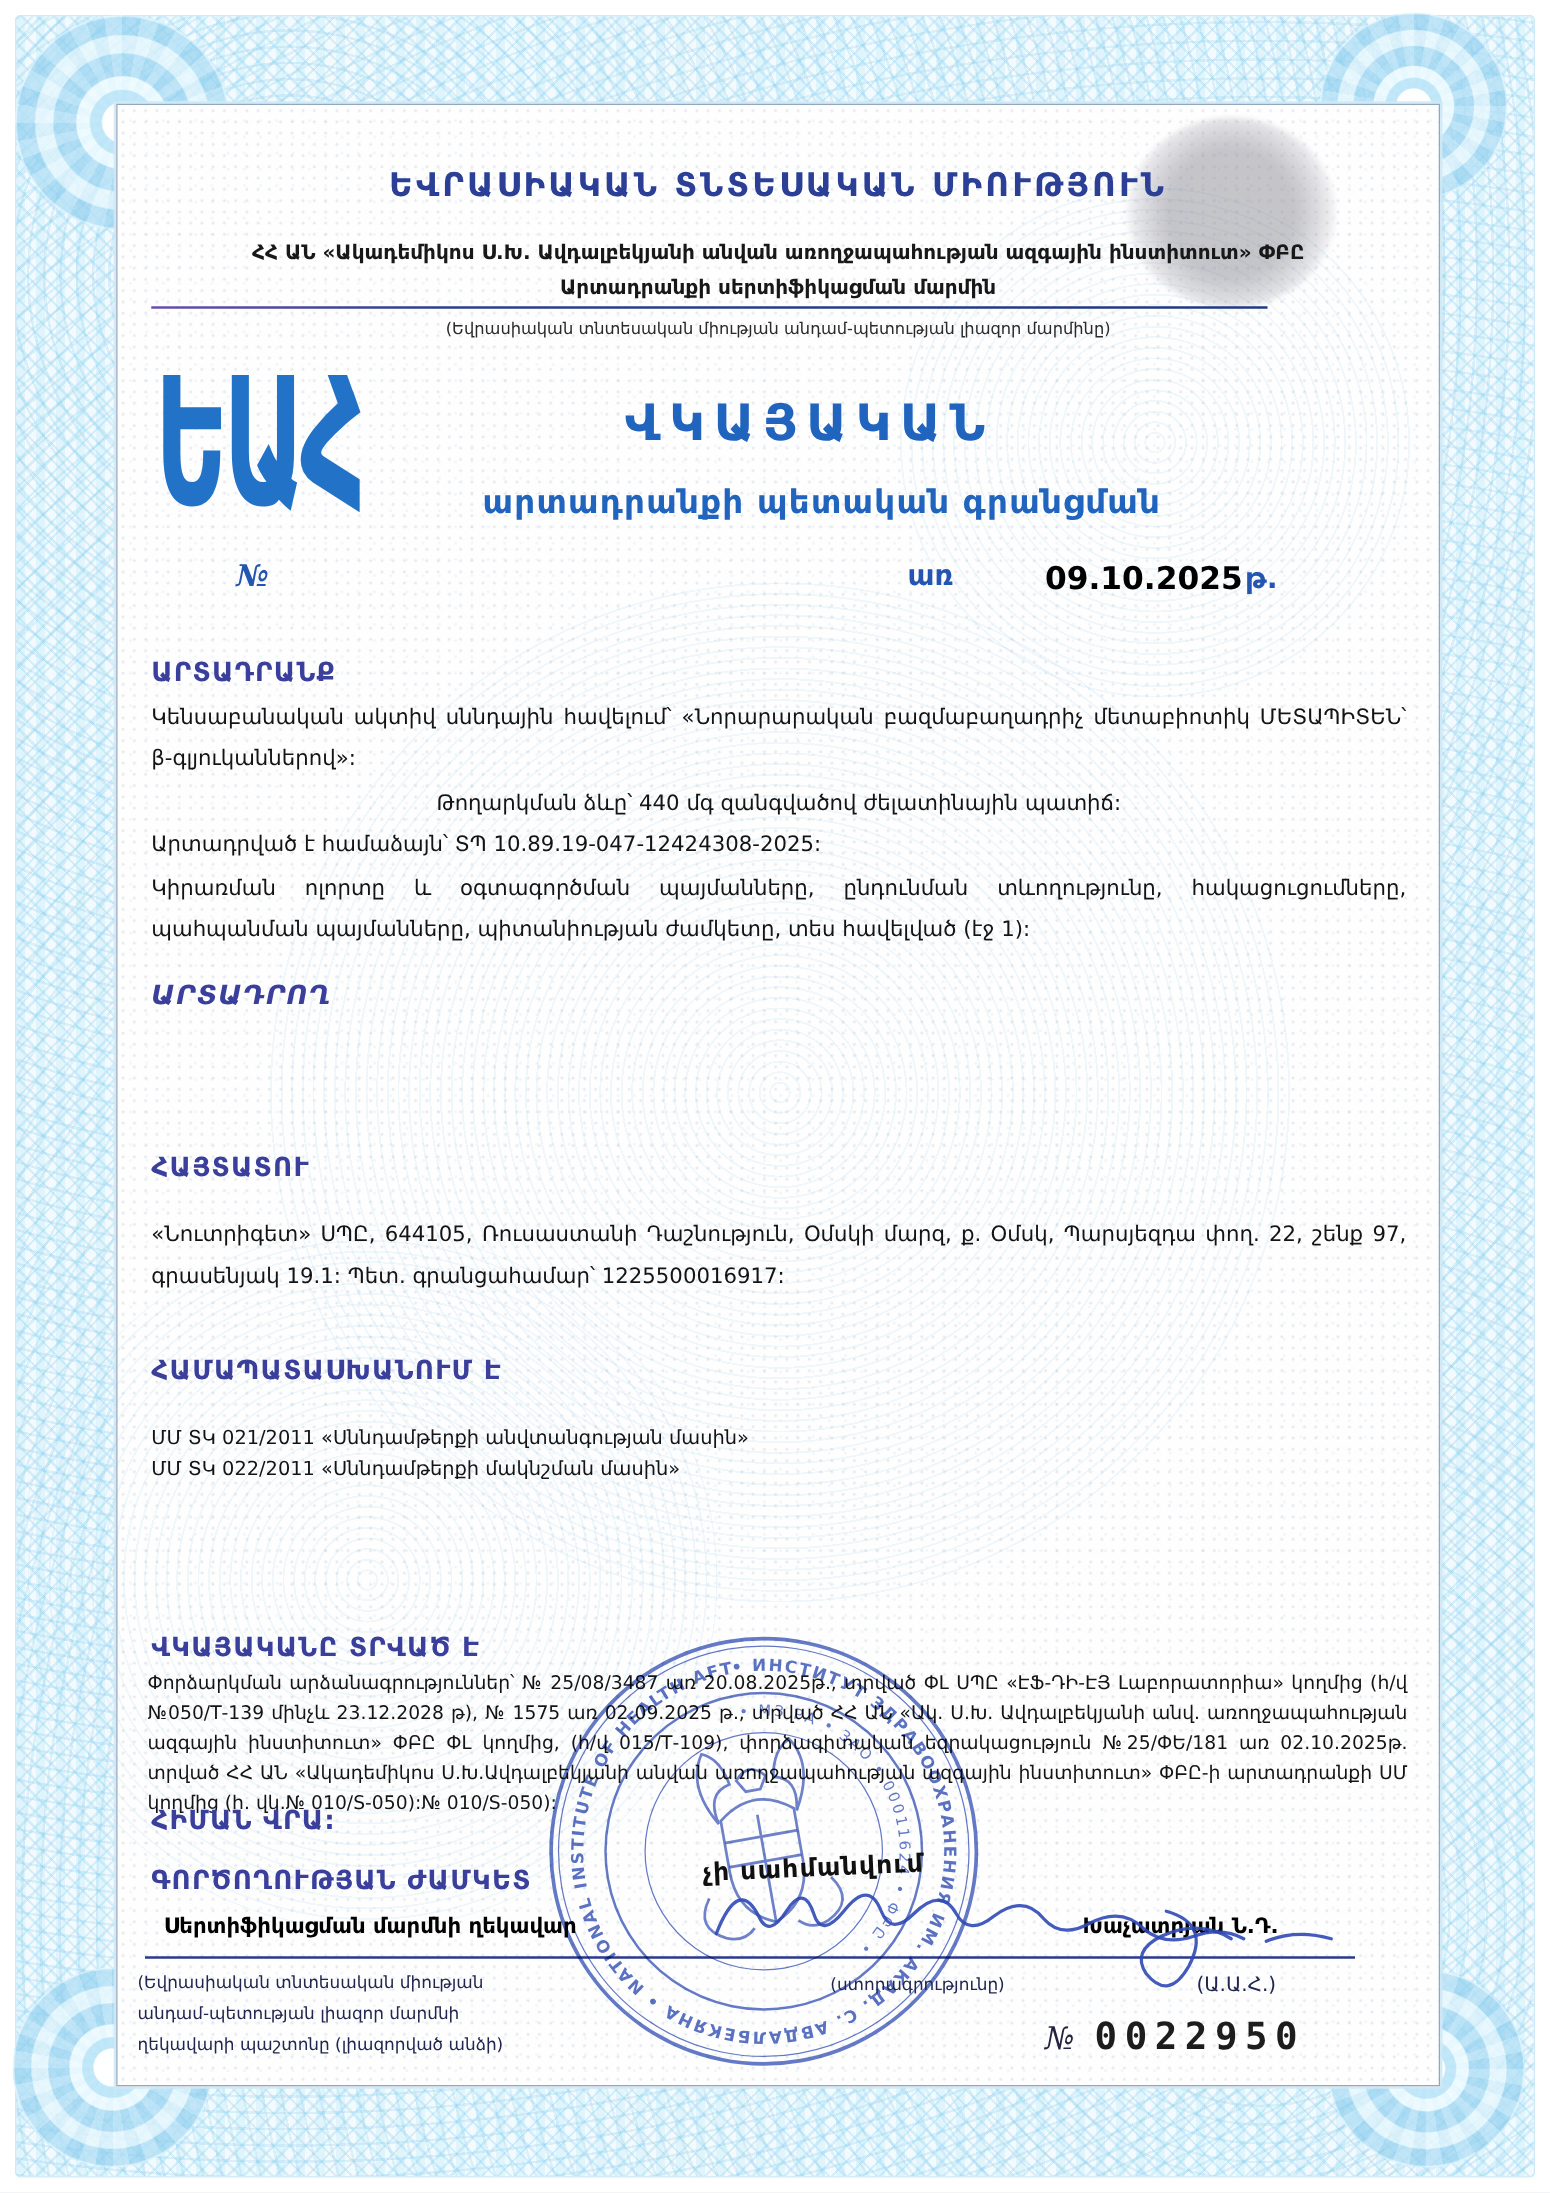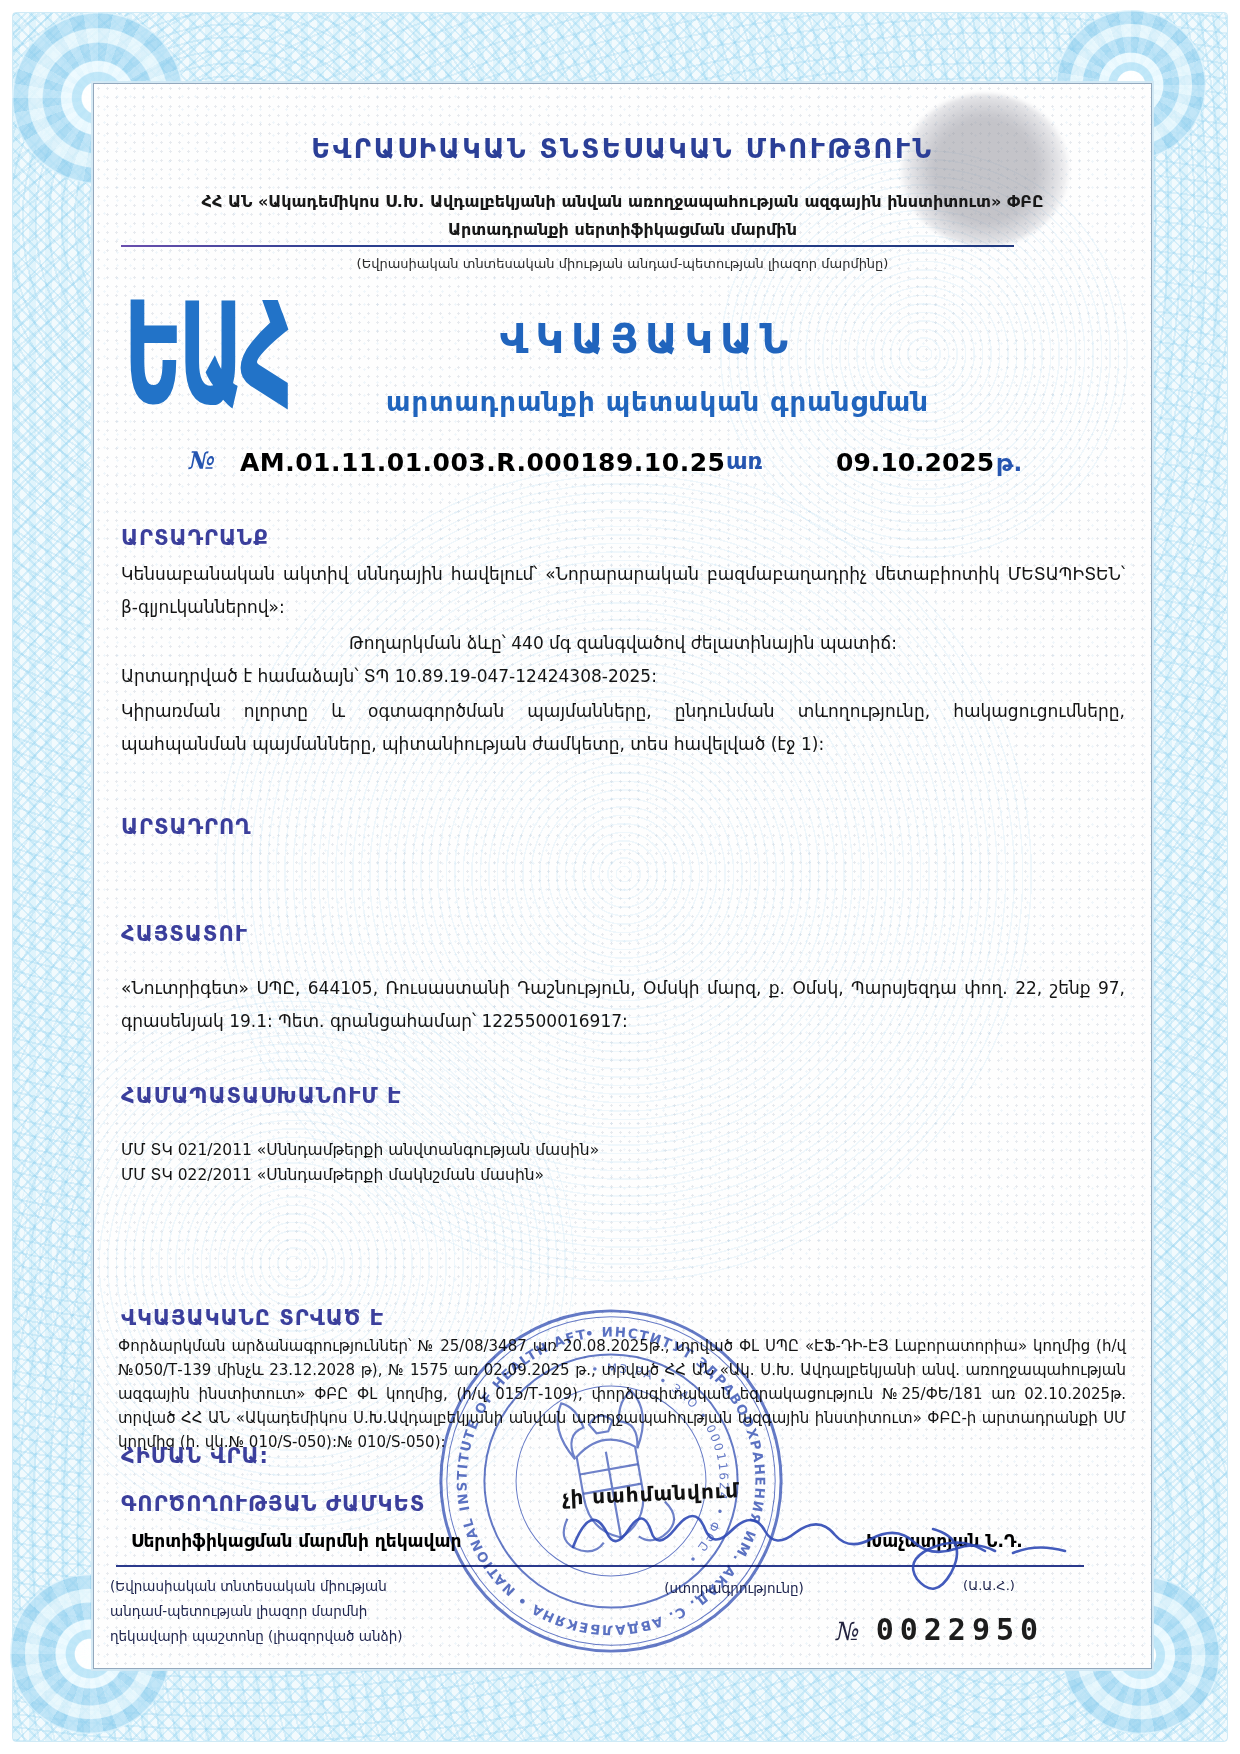--- a/index.html
+++ b/index.html
@@ -70,21 +70,21 @@
   .year-label{position:absolute;left:902px;top:366px;font-size:23px;font-weight:bold;color:#2555b0;}
   .heading{position:absolute;left:27px;font-size:21px;font-weight:bold;letter-spacing:1px;color:#3b3f9c;}
   .body{position:absolute;left:27px;width:1004px;font-size:17px;line-height:33px;text-align:justify;color:#141414;}
   .small-body{position:absolute;left:27px;width:1004px;font-size:15.5px;line-height:25px;color:#141414;}
   .issued-body{position:absolute;left:24px;width:1008px;font-size:15px;line-height:24px;text-align:justify;color:#141414;}
   .sig-role{position:absolute;left:37px;top:1447px;font-size:17px;font-weight:bold;}
   .sig-name{position:absolute;left:772px;top:1447px;font-size:17px;font-weight:bold;}
   .sig-line{position:absolute;left:22px;top:1481px;width:968px;height:2px;background:#2b3a8c;z-index:4;}
   .role-note{position:absolute;left:16px;top:1490px;width:330px;font-size:13.5px;line-height:25px;color:#20264f;}
   .sign-note{position:absolute;left:530px;top:1496px;width:220px;text-align:center;font-size:13.5px;color:#20264f;z-index:7;}
-  .name-note{position:absolute;left:795px;top:1494px;width:200px;text-align:center;font-size:13px;color:#20264f;}
+  .name-note{position:absolute;left:795px;top:1494px;width:200px;text-align:center;font-size:16px;color:#20264f;}
   .form-no{position:absolute;left:742px;top:1528px;z-index:3;}
   .form-no .nsign{font-family:"DejaVu Serif",serif;font-style:italic;font-size:25px;color:#23233f;margin-right:16px;}
   .form-no .digits{font-family:"DejaVu Sans Mono",monospace;font-size:30px;font-weight:bold;letter-spacing:6px;color:#1d1d1d;}
   .validity-value{position:absolute;left:468px;top:1398px;font-size:20px;font-weight:bold;color:#101010;transform:rotate(-2.5deg);z-index:7;letter-spacing:1px;}
   .stamp-wrap{position:absolute;left:339px;top:1219px;width:356px;height:356px;z-index:5;mix-blend-mode:multiply;opacity:.92;transform:rotate(-10deg);}
   .sig-svg{position:absolute;left:467px;top:1385px;width:540px;height:130px;z-index:6;}
 </style>
 </head>
 <body>
 
@@ -107,32 +107,31 @@
     <div class="t center union-title">ԵՎՐԱՍԻԱԿԱՆ ՏՆՏԵՍԱԿԱՆ ՄԻՈՒԹՅՈՒՆ</div>
     <div class="t center org2">Արտադրանքի սերտիֆիկացման մարմին</div>
     <div class="divider"></div>
     <div class="t center org-note">(Եվրասիական տնտեսական միության անդամ-պետության լիազոր մարմինը)</div>
 
     <div class="logo">ԵԱՀ</div>
     <div class="t center doc-title">ՎԿԱՅԱԿԱՆ</div>
     <div class="t center doc-subtitle">արտադրանքի պետական գրանցման</div>
 
     <span class="num-label">№</span>
-    <span class="num-value">AM.01.11.01.003.R.000189.10.25</span>
     <span class="at-label">առ</span>
     <span class="date-value">09.10.2025</span>
     <span class="year-label">թ.</span>
 
     <div class="heading" style="top:442px;">ԱՐՏԱԴՐԱՆՔ</div>
     <div class="body" style="top:474px;">Կենսաբանական ակտիվ սննդային հավելում՝ «Նորարարական բազմաբաղադրիչ մետաբիոտիկ ՄԵՏԱՊԻՏԵՆ՝ β-գլյուկաններով»:</div>
     <div class="body" style="top:543px;text-align:center;">Թողարկման ձևը՝ 440 մգ զանգվածով ժելատինային պատիճ:</div>
     <div class="body" style="top:576px;text-align:left;">Արտադրված է համաձայն՝ ՏՊ 10.89.19-047-12424308-2025:</div>
     <div class="body" style="top:611px;">Կիրառման ոլորտը և օգտագործման պայմանները, ընդունման տևողությունը, հակացուցումները, պահպանման պայմանները, պիտանիության ժամկետը, տես հավելված (էջ 1):</div>
 
-    <div class="heading" style="top:731px;">ԱՐՏԱԴՐՈՂ</div>
+    <div class="heading" style="top:700px;font-style:italic;">ԱՐՏԱԴՐՈՂ</div>
 
     <div class="heading" style="top:838px;">ՀԱՅՏԱՏՈՒ</div>
     <div class="body" style="top:888px;">«Նուտրիգետ» ՍՊԸ, 644105, Ռուսաստանի Դաշնություն, Օմսկի մարզ, ք. Օմսկ, Պարսյեզդա փող. 22, շենք 97, գրասենյակ 19.1:  Պետ. գրանցահամար՝ 1225500016917:</div>
 
     <div class="heading" style="top:1000px;">ՀԱՄԱՊԱՏԱՍԽԱՆՈՒՄ Է</div>
     <div class="small-body" style="top:1054px;">ՄՄ ՏԿ 021/2011 «Սննդամթերքի անվտանգության մասին»</div>
     <div class="small-body" style="top:1079px;">ՄՄ ՏԿ 022/2011 «Սննդամթերքի մակնշման մասին»</div>
 
     <div class="heading" style="top:1222px;">ՎԿԱՅԱԿԱՆԸ ՏՐՎԱԾ Է</div>
     <div class="issued-body" style="top:1250px;">Փորձարկման արձանագրություններ՝ № 25/08/3487 առ 20.08.2025թ., տրված ՓԼ ՍՊԸ «ԷՖ-ԴԻ-ԷՅ Լաբորատորիա» կողմից (հ/վ №050/Т-139 մինչև 23.12.2028 թ), № 1575 առ 02.09.2025 թ., տրված ՀՀ ԱՆ «Ակ. Ս.Խ. Ավդալբեկյանի անվ. առողջապահության ազգային ինստիտուտ» ՓԲԸ ՓԼ կողմից, (հ/վ 015/Т-109), փորձագիտական եզրակացություն №25/ՓԵ/181 առ 02.10.2025թ. տրված ՀՀ ԱՆ «Ակադեմիկոս Ս.Խ.Ավդալբեկյանի անվան առողջապահության ազգային ինստիտուտ» ՓԲԸ-ի արտադրանքի ՍՄ կողմից (հ. վկ.№ 010/S-050):№ 010/S-050):</div>

